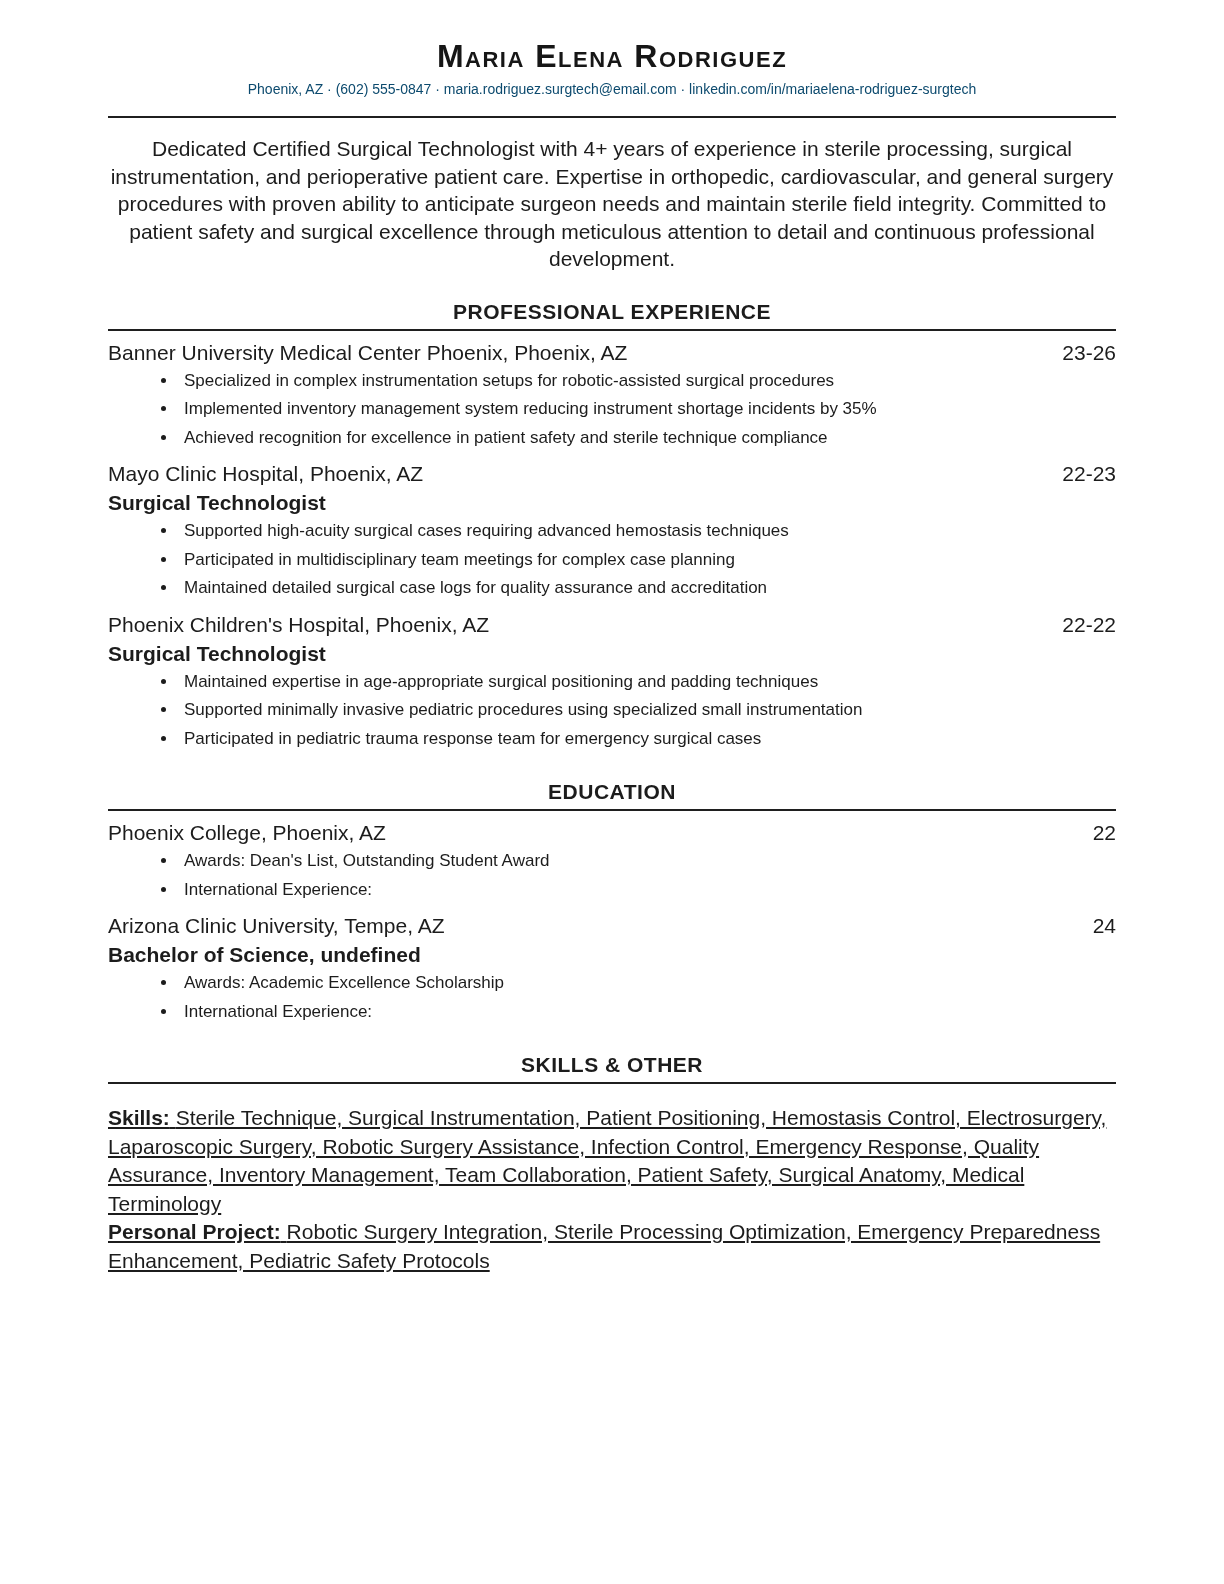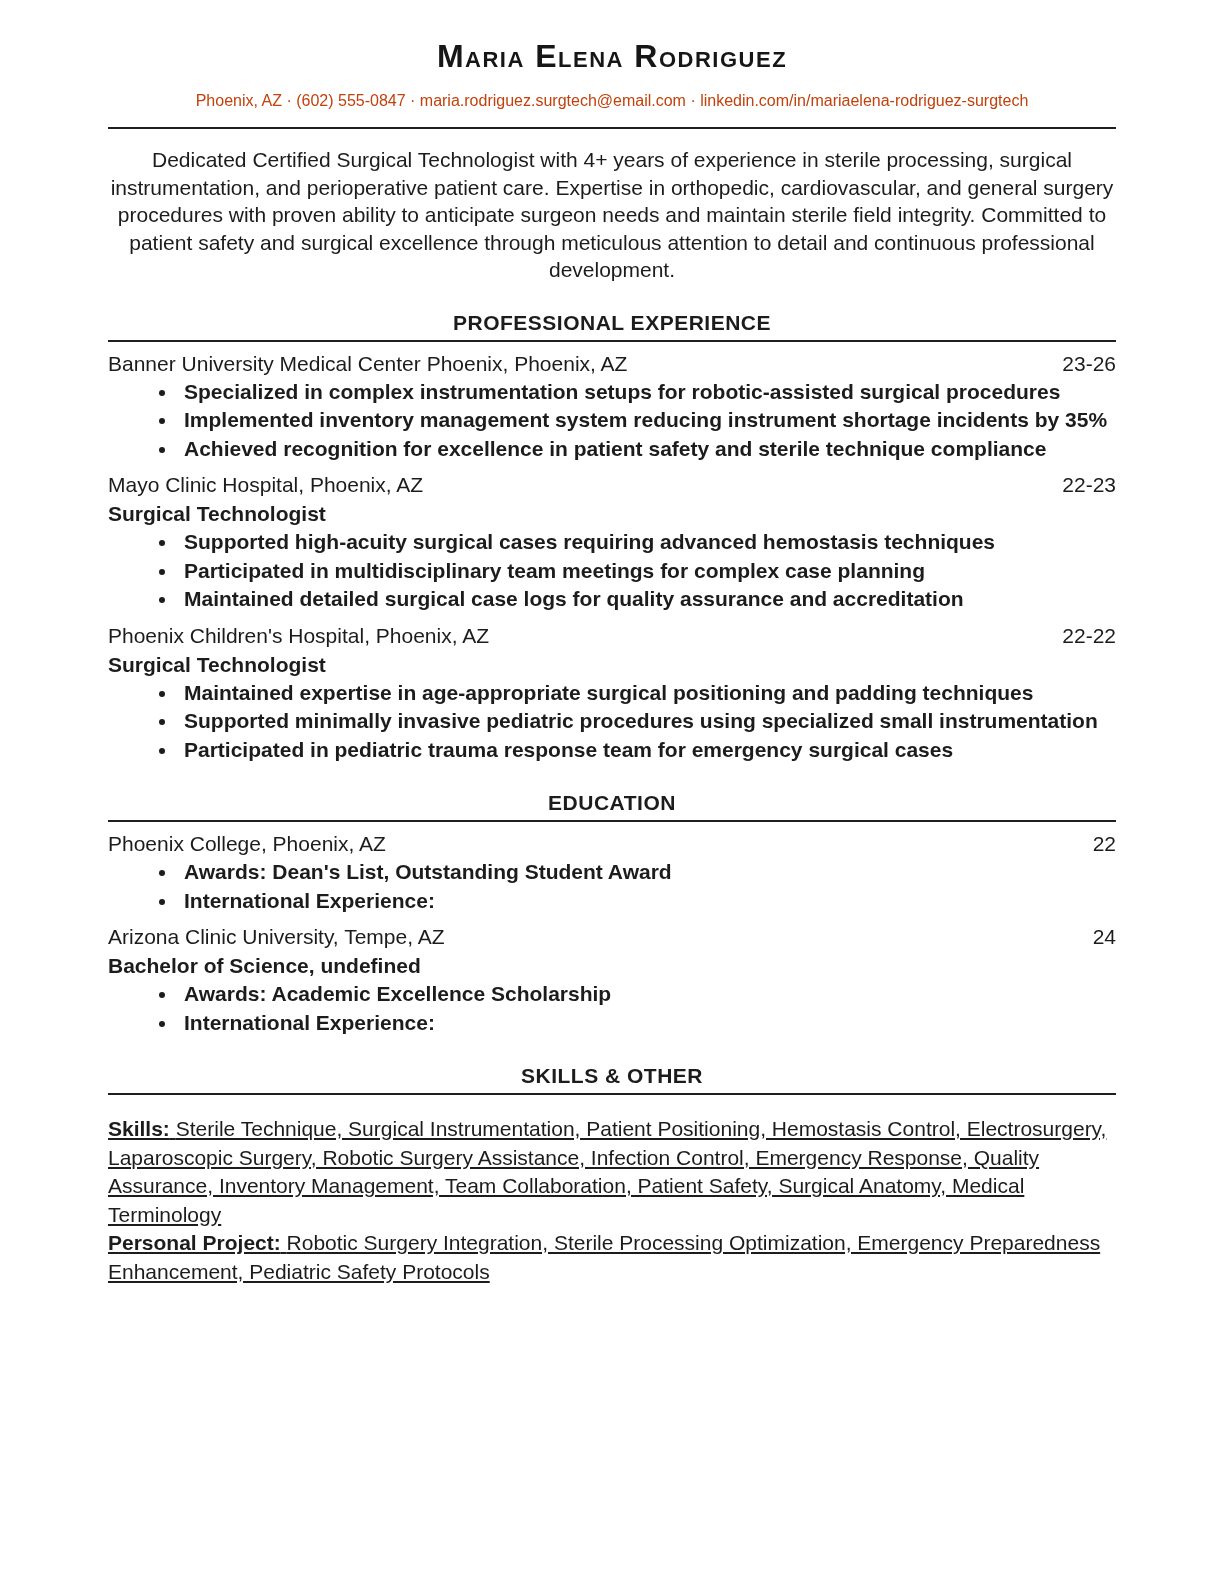--- a/index.html
+++ b/index.html
@@ -21,25 +21,25 @@
   .name {
     text-align: center;
     font-size: 32px;
     line-height: 40px;
     font-weight: 700;
     font-variant: small-caps;
     letter-spacing: 1.5px;
     color: #161616;
   }
   .contact {
-    margin-top: 11px;
+    margin-top: 0;
     text-align: center;
-    font-size: 16px;
+    font-size: 14px;
     line-height: 27px;
-    color: #c2410c;
+    color: #0c4a6e;
   }
   .header-rule {
     margin-top: 13px;
     border-top: 2px solid #1f1f1f;
   }
   
   .summary {
     margin-top: 17px;
     text-align: center;
     font-size: 21px;
@@ -69,24 +69,23 @@
   .entry-role {
     font-size: 21px;
     line-height: 29px;
     font-weight: 700;
   }
   ul.bullets {
     list-style: disc outside;
     padding-left: 70px;
   }
   ul.bullets li {
-    font-size: 21px;
+    font-size: 17px;
     line-height: 28.5px;
     padding-left: 6px;
-    font-weight: bold;
   }
   
   .skills-block {
     margin-top: 20px;
     font-size: 21px;
     line-height: 28.5px;
     text-decoration: underline;
   }
   .skills-block b { font-weight: 700; }
 </style>

